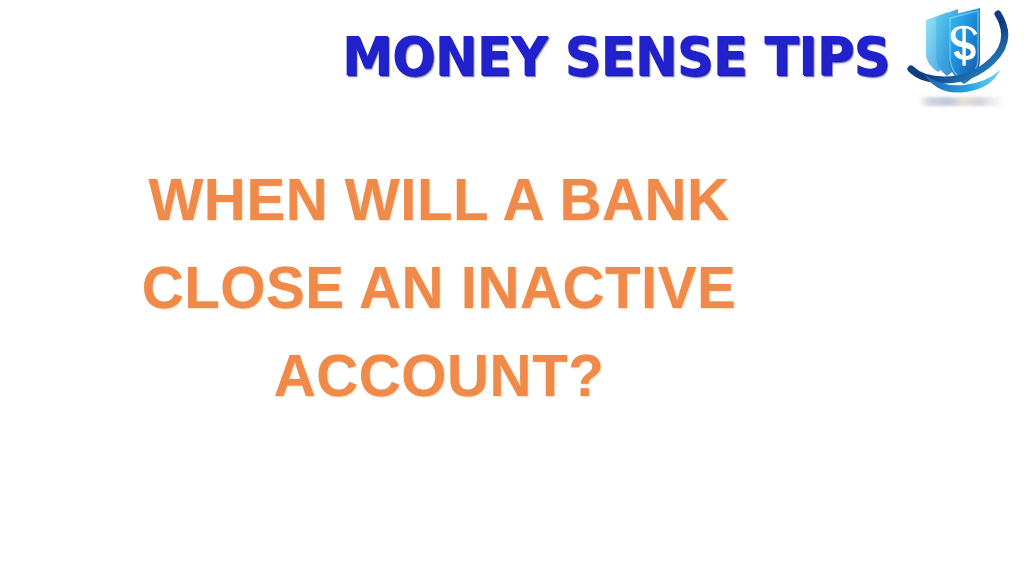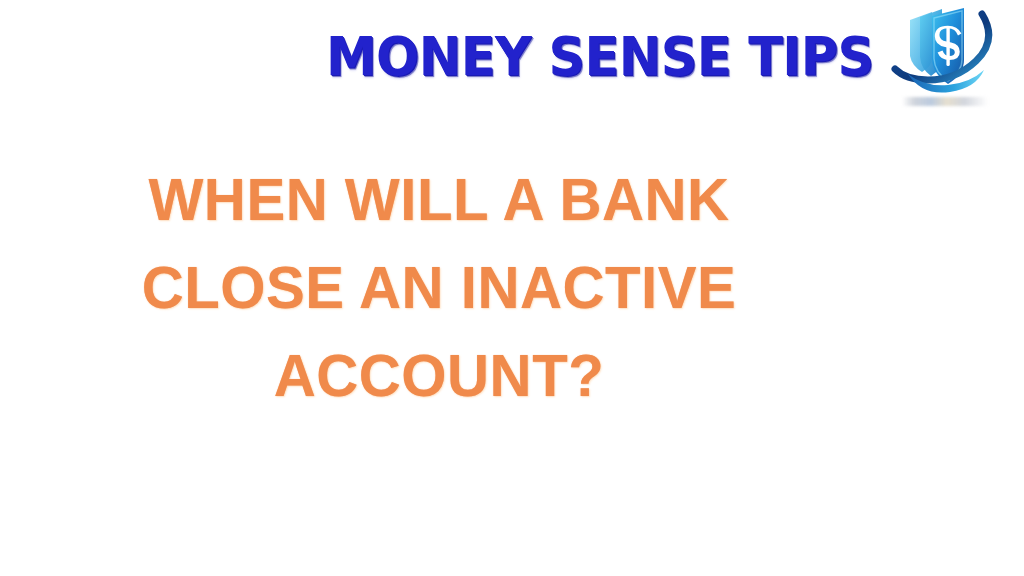--- a/index.html
+++ b/index.html
@@ -24,21 +24,21 @@
   
   .brand-band {
     position: absolute;
     left: 0;
     top: 0;
     width: 1024px;
     height: 110px;
     display: flex;
     align-items: center;
     justify-content: flex-end;
-    padding-right: 24px;
+    padding-right: 8px;
     box-sizing: border-box;
   }
 
   .brand-wordmark {
     font-family: "DejaVu Sans", sans-serif;
     font-weight: 700;
     font-size: 54px;
     line-height: 1;
     letter-spacing: -0.5px;
     color: #2222cc;

